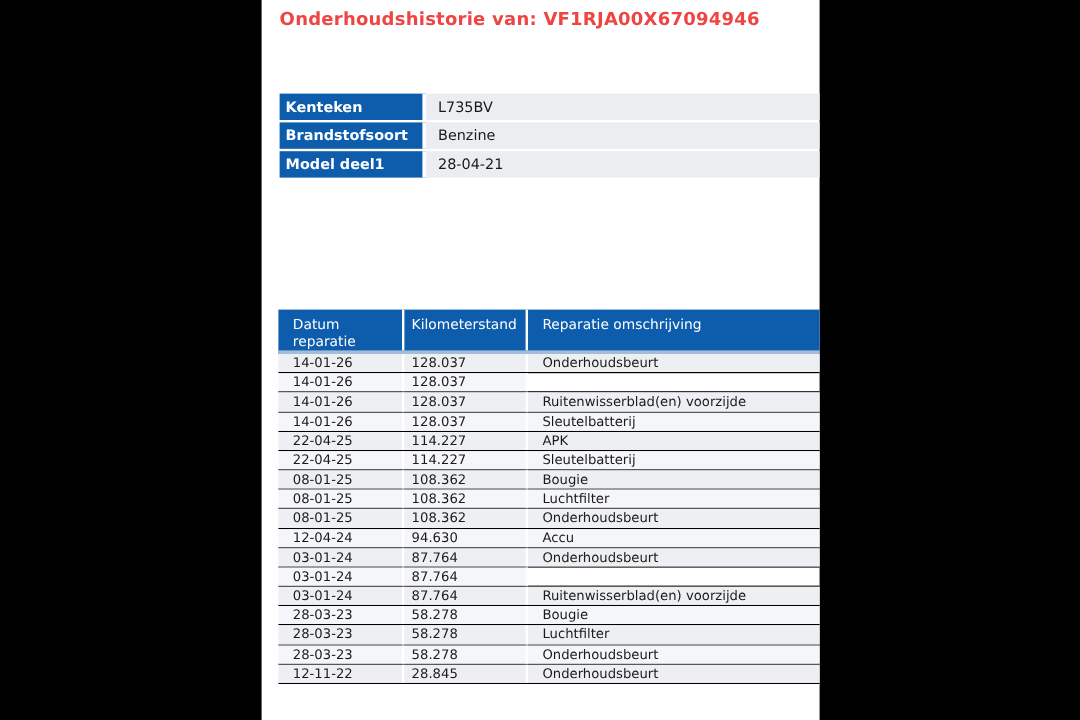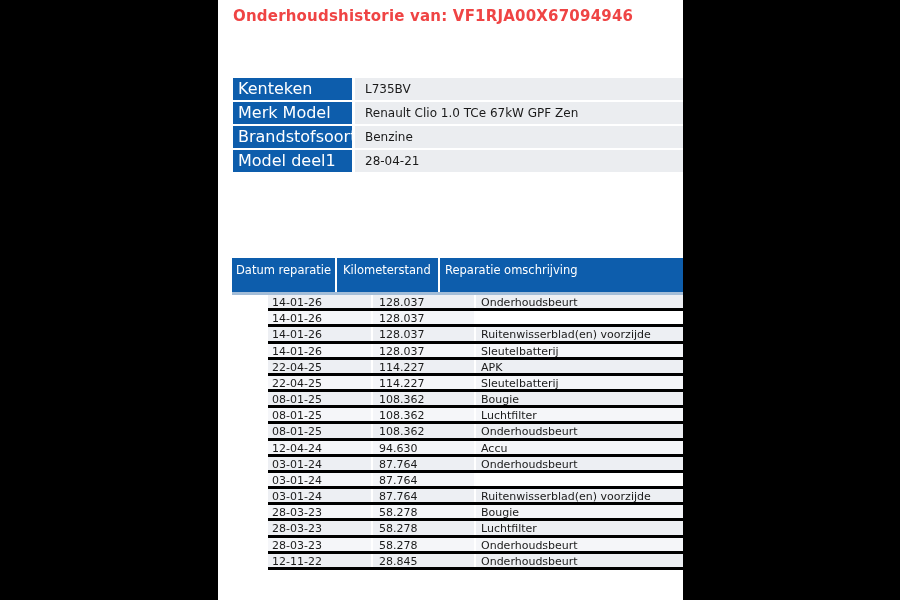--- a/index.html
+++ b/index.html
@@ -17,57 +17,53 @@
   .canvas{position:relative;width:900px;height:600px;background:var(--letterbox);}
   .letterbox{position:absolute;top:0;height:600px;background:var(--letterbox);}
   .letterbox.left{left:0;width:218px;}
   .letterbox.right{left:683px;width:217px;}
   .page{position:absolute;left:218px;top:0;width:465px;height:600px;background:#ffffff;}
   .title{position:absolute;left:15px;top:7px;font-size:15px;font-weight:bold;color:#ef4444;letter-spacing:0.2px;white-space:nowrap;}
 
   
   .info-table{position:absolute;left:15px;top:78px;width:450px;}
   .info-row{display:flex;height:22px;margin-bottom:2px;}
-  .info-label{width:122px;background:var(--blue);color:#ffffff;font-weight:normal;
-    font-size:16px;line-height:22px;padding-left:5px;border-right:3px solid #ffffff;}
+  .info-label{width:122px;background:var(--blue);color:#ffffff;font-weight:bold;
+    font-size:12px;line-height:22px;padding-left:5px;border-right:3px solid #ffffff;}
   .info-value{flex:1;background:var(--value-bg);color:var(--text);
     font-size:12px;line-height:22px;padding-left:10px;}
 
   
   .history-table{position:absolute;left:14px;top:258px;width:451px;}
   .h-header{display:flex;height:37px;background:var(--blue);
     border-bottom:3px solid var(--header-border);}
   .h-header .hc{color:#ffffff;font-size:11.5px;padding-top:5px;}
-  .hc1{width:105px;padding-left:4px;border-right:2px solid #ffffff;}
+  .hc1{width:105px;padding-left:12px;border-right:2px solid #ffffff;}
   .hc2{width:103px;padding-left:6px;border-right:2px solid #ffffff;}
-  .hc3{flex:1;padding-left:5px;}
-  .h-body .h-row{display:flex;height:16.18px;border-bottom:3px solid #000000;margin-left:36px;}
+  .hc3{flex:1;padding-left:12px;}
+  .h-body .h-row{display:flex;height:16.18px;border-bottom:1px solid #000000;}
   .h-row .cell{font-size:11px;line-height:15px;color:var(--text);overflow:hidden;white-space:nowrap;}
   .h-row:nth-child(odd) .cell{background:var(--row-odd);}
   .h-row:nth-child(even) .cell{background:var(--row-even);}
 </style>
 </head>
 <body>
 
 <div class="canvas">
   <div class="letterbox left"></div>
   <div class="letterbox right"></div>
 
   <div class="page">
 
     <div class="title">Onderhoudshistorie van: VF1RJA00X67094946</div>
 
     <div class="info-table">
         <div class="info-row">
           <div class="info-label">Kenteken</div>
           <div class="info-value">L735BV</div>
-        </div>
-        <div class="info-row">
-          <div class="info-label">Merk Model</div>
-          <div class="info-value">Renault Clio 1.0 TCe 67kW GPF Zen</div>
         </div>
         <div class="info-row">
           <div class="info-label">Brandstofsoort</div>
           <div class="info-value">Benzine</div>
         </div>
         <div class="info-row">
           <div class="info-label">Model deel1</div>
           <div class="info-value">28-04-21</div>
         </div>
       </div>

